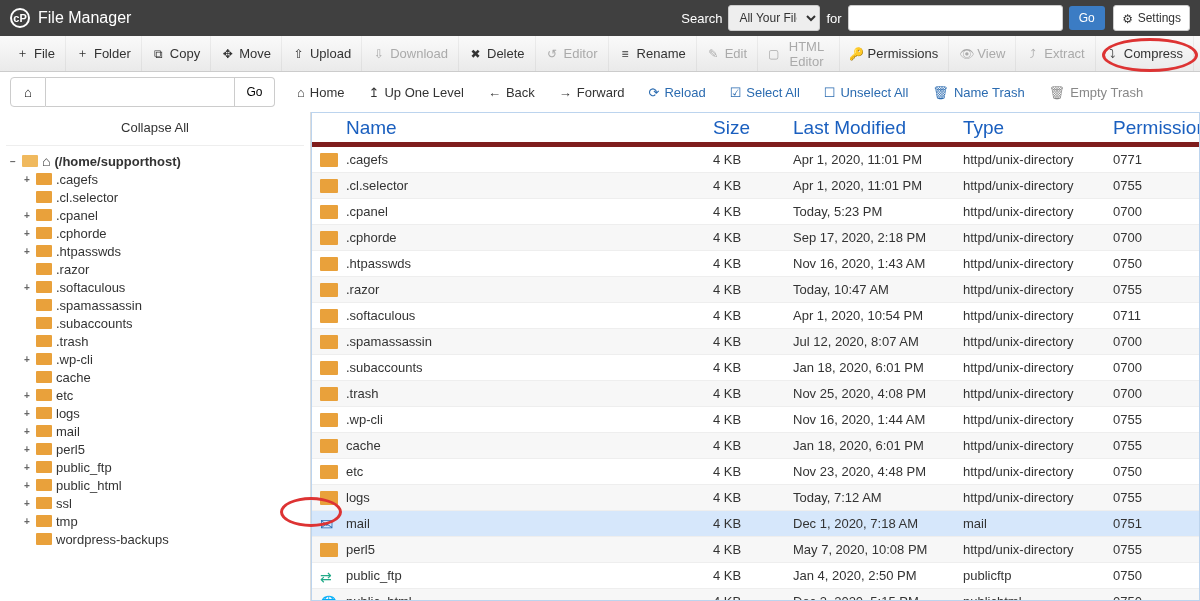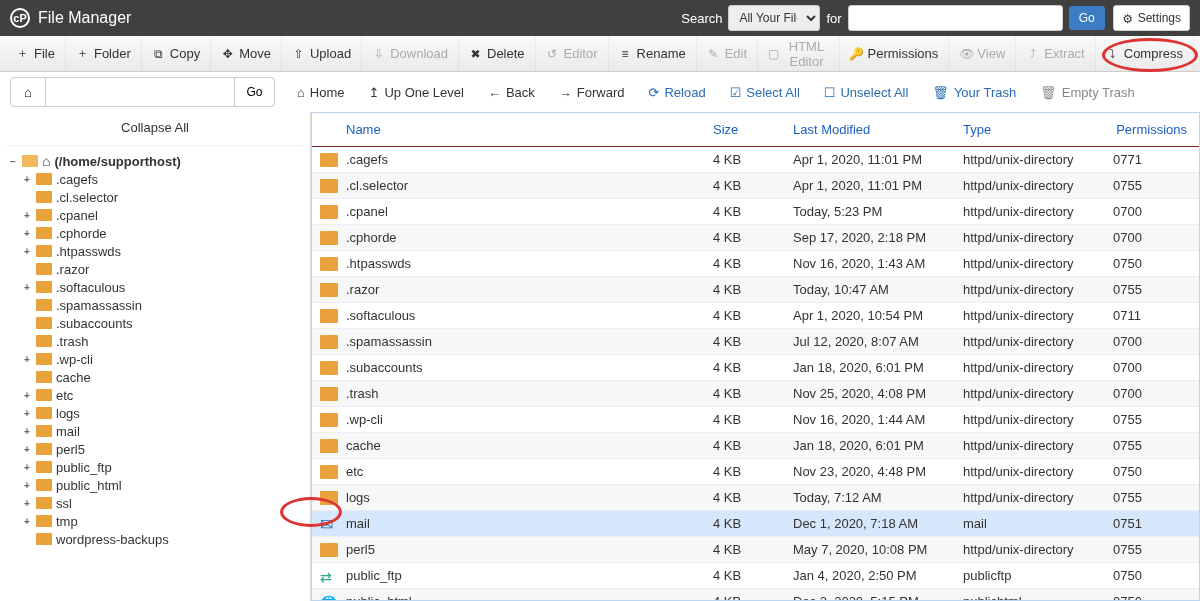--- a/index.html
+++ b/index.html
@@ -39,21 +39,21 @@
 .tree { padding-top:6px; font-size:13px; }
 .tree-row { display:flex; align-items:center; height:18px; padding-left:4px; cursor:pointer; white-space:nowrap; }
 .tree .expander { width:12px; color:#666; font-size:10px; font-weight:bold; }
 .tree .fld { width:16px; height:12px; background:#e9a13b; border-radius:1px; margin-right:4px; display:inline-block; }
 .tree .fld.open { background:#f0b95e; }
 .tree .indent1 { padding-left: 18px; }
 .tree-root { font-weight:bold; }
 .tree-root .home-ic::before { content:"\2302"; font-size:14px; margin-right:4px; }
 
 .filegrid { flex:1; overflow:auto; border:1px solid #bcd4ee; }
-.fg-head { display:flex; background:#fff; border-bottom:1px solid #7f1d1d; height:34px; align-items:center; color:#1a5fbf; font-size:13px; position:sticky; top:0; }
+.fg-head { display:flex; background:#fff; border-bottom:5px solid #7f1d1d; height:34px; align-items:center; color:#1a5fbf; font-size:19px; position:sticky; top:0; }
 .fg-head .col, .fg-row .col { padding:0 8px; }
 .c-name { flex:1; padding-left:34px !important; }
 .c-size { width:80px; }
 .c-mod { width:170px; }
 .c-type { width:150px; }
 .c-perm { width:94px; text-align:left; }
 .fg-head .c-perm { text-align:right; padding-right:12px; }
 .c-perm.head { text-align:right; }
 .fg-body .fg-row { display:flex; height:26px; align-items:center; border-bottom:1px solid #eee; cursor:pointer; font-size:13px; color:#333; position:relative; }
 .fg-row:nth-child(even){ background:#f7f7f7; }
@@ -184,21 +184,21 @@
     <button class="ab-btn blue">
         <span>☑</span>
         <span>Select All</span>
       </button>
     <button class="ab-btn blue">
         <span>☐</span>
         <span>Unselect All</span>
       </button>
     <button class="ab-btn blue">
         <span>🗑</span>
-        <span>Your Trash</span>
+        <span>Name Trash</span>
       </button>
     <button class="ab-btn grey">
         <span>🗑</span>
         <span>Empty Trash</span>
       </button>
   </div>
 </div>
 
 <div class="main">
   <div class="sidebar">

